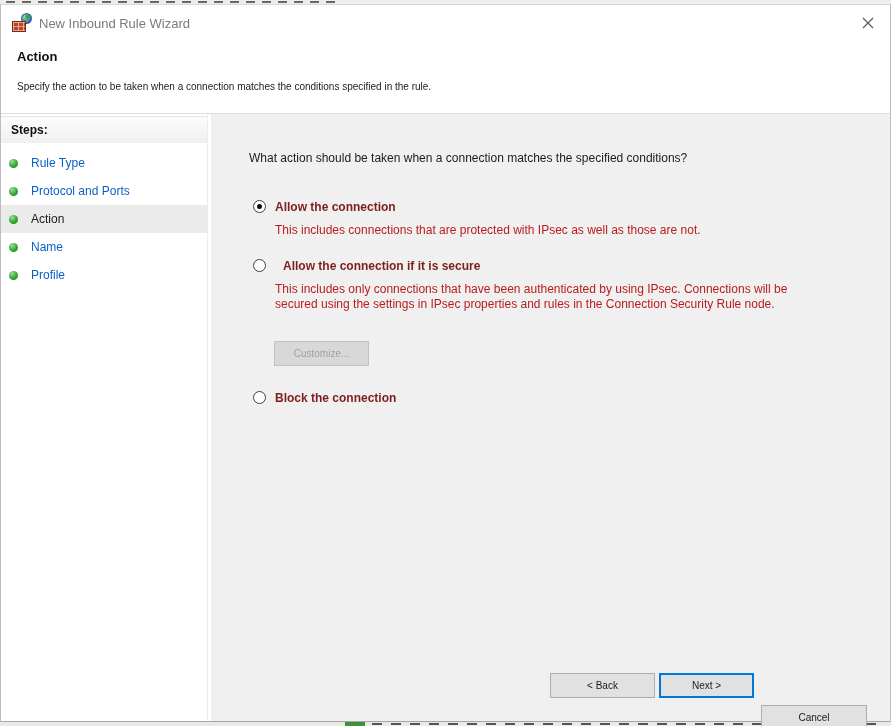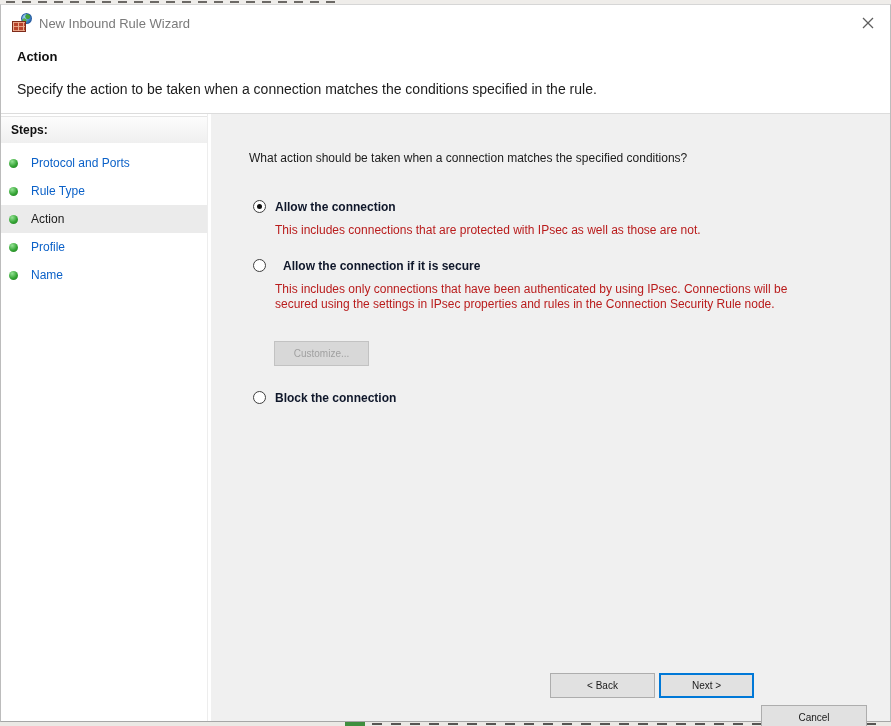--- a/index.html
+++ b/index.html
@@ -36,21 +36,21 @@
     background:
       repeating-linear-gradient(90deg, rgba(236,178,150,.95) 0 1px, rgba(0,0,0,0) 1px 5px),
       repeating-linear-gradient(0deg, #e8a184 0 1px, #b8442c 1px 4px);
     border:1px solid #7e2a1a; }
   .window-title { position:absolute; left:38px; top:0; height:36px; display:flex; align-items:center;
     font-size:13px; color:#7a7a7a; }
   .close-btn { position:absolute; right:13px; top:9px; width:18px; height:18px;
     display:flex; align-items:center; justify-content:center; cursor:default; }
 
   .page-title { position:absolute; left:16px; top:44px; font-size:13px; font-weight:bold; color:#111; }
-  .page-subtitle { position:absolute; left:16px; top:76px; font-size:14px; color:#1b1b1b; }
+  .page-subtitle { position:absolute; left:16px; top:76px; font-size:10px; color:#1b1b1b; }
   .header-sep { position:absolute; left:0; right:0; top:108px; height:1px; background:#dcdcdc; }
 
   .sidebar { position:absolute; left:0; top:109px; bottom:0; width:207px; background:#fff;
     border-right:1px solid #ededed; }
   .steps-band { margin-top:2px; height:27px; border-top:1px solid #e5e5e5;
     background:linear-gradient(to bottom,#fcfcfc,#efefef);
     font-size:12px; font-weight:bold; color:#111; padding-left:10px; line-height:26px; }
   .steps-list { margin-top:6px; }
   .step-item { position:relative; height:28px; display:flex; align-items:center; padding-left:30px; }
   .step-item .dot { position:absolute; left:8px; top:10px; width:9px; height:9px; border-radius:50%;
@@ -60,21 +60,21 @@
   .step-item.current .lbl { color:#1a1a1a; }
 
   .content { position:absolute; left:210px; top:109px; right:0; bottom:0; background:#f0f0f0;
     font-size:12px; color:#1b1b1b; }
   .question { position:absolute; left:38px; top:37px; width:600px; }
 
   .radio { position:absolute; width:13px; height:13px; border:1px solid #3f3f3f; border-radius:50%;
     background:#fff; }
   .radio.selected::after { content:""; position:absolute; left:3px; top:3px; width:5px; height:5px;
     border-radius:50%; background:#101010; }
-  .opt-label { position:absolute; font-weight:bold; color:#0f172a; }
+  .opt-label { position:absolute; font-weight:bold; color:#7f1d1d; }
   .opt-desc { position:absolute; line-height:15px; color:#b91c1c; }
 
   .btn { position:absolute; height:25px; background:#e1e1e1; border:1px solid #adadad;
     display:flex; align-items:center; justify-content:center;
     font-family:"Liberation Sans",sans-serif; font-size:10px; color:#1a1a1a; }
   .btn.default { border:2px solid #0078d7; }
   .btn.disabled { background:#d8d8d8; border:1px solid #c2c2c2; color:#a1a1a1; }
 </style>
 </head>
 <body>
@@ -107,37 +107,37 @@
 
     <div class="page-title">Action</div>
     <div class="page-subtitle">Specify the action to be taken when a connection matches the conditions specified in the rule.</div>
     <div class="header-sep"></div>
 
     <div class="sidebar">
       <div class="steps-band">Steps:</div>
       <div class="steps-list">
         <div class="step-item">
           <span class="dot"></span>
-          <span class="lbl">Protocol and Ports</span>
+          <span class="lbl">Rule Type</span>
         </div>
         <div class="step-item">
           <span class="dot"></span>
-          <span class="lbl">Rule Type</span>
+          <span class="lbl">Protocol and Ports</span>
         </div>
         <div class="step-item current">
           <span class="dot"></span>
           <span class="lbl">Action</span>
         </div>
         <div class="step-item">
           <span class="dot"></span>
-          <span class="lbl">Profile</span>
+          <span class="lbl">Name</span>
         </div>
         <div class="step-item">
           <span class="dot"></span>
-          <span class="lbl">Name</span>
+          <span class="lbl">Profile</span>
         </div>
       </div>
     </div>
 
     <div class="content">
       <div class="question">What action should be taken when a connection matches the specified conditions?</div>
 
       <div class="radio selected" style="left:42px; top:86px;"></div>
       <div class="opt-label" style="left:64px; top:86px;">Allow the connection</div>
       <div class="opt-desc" style="left:64px; top:109px; width:560px;">This includes connections that are protected with IPsec as well as those are not.</div>

